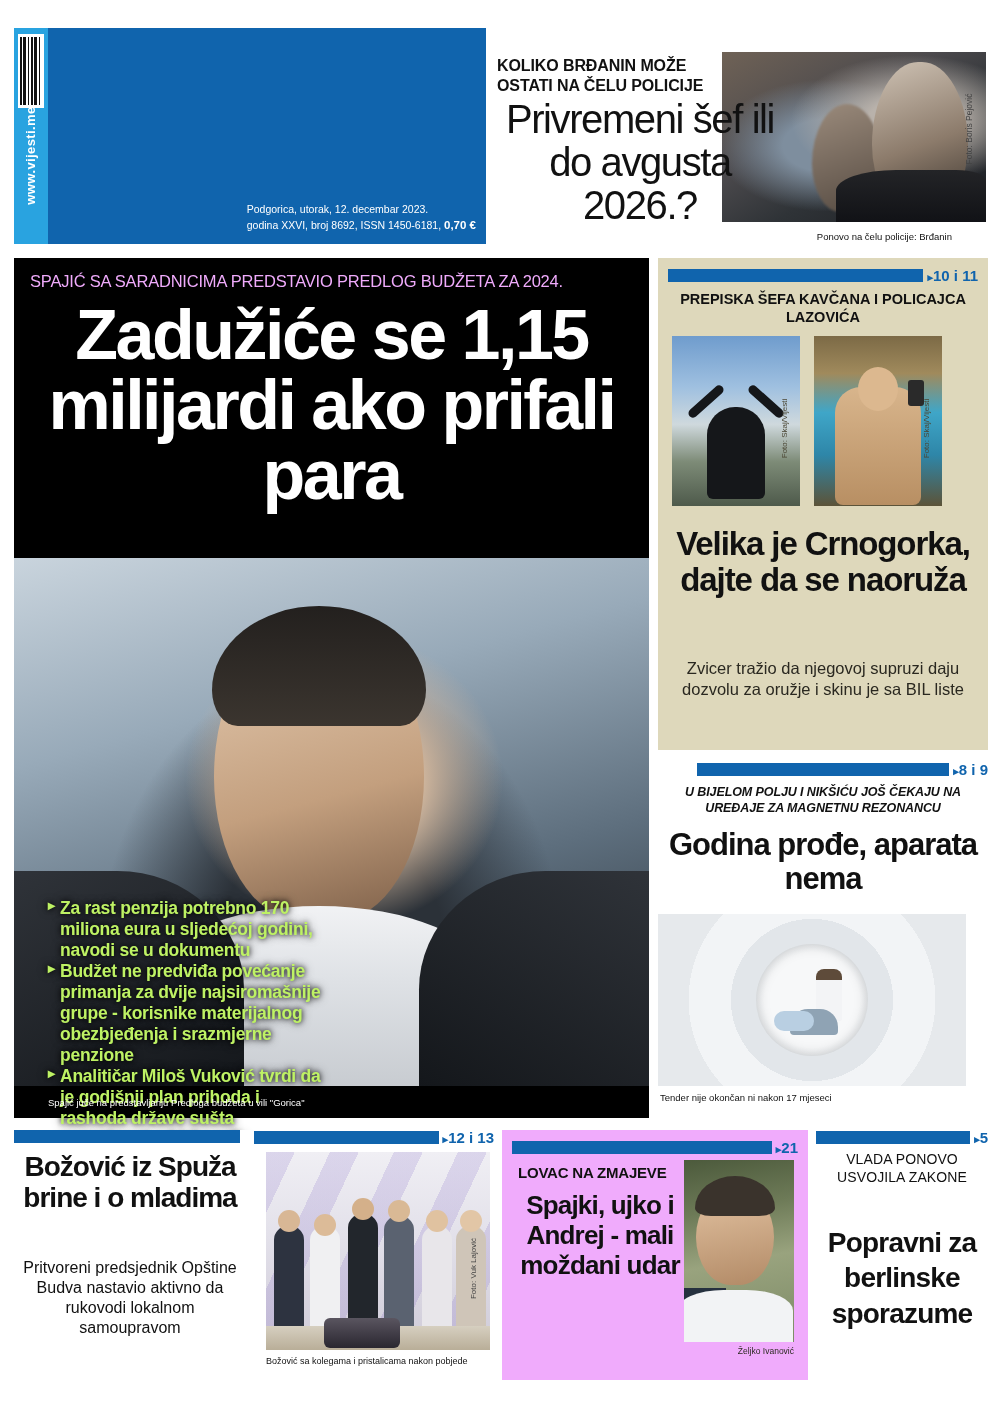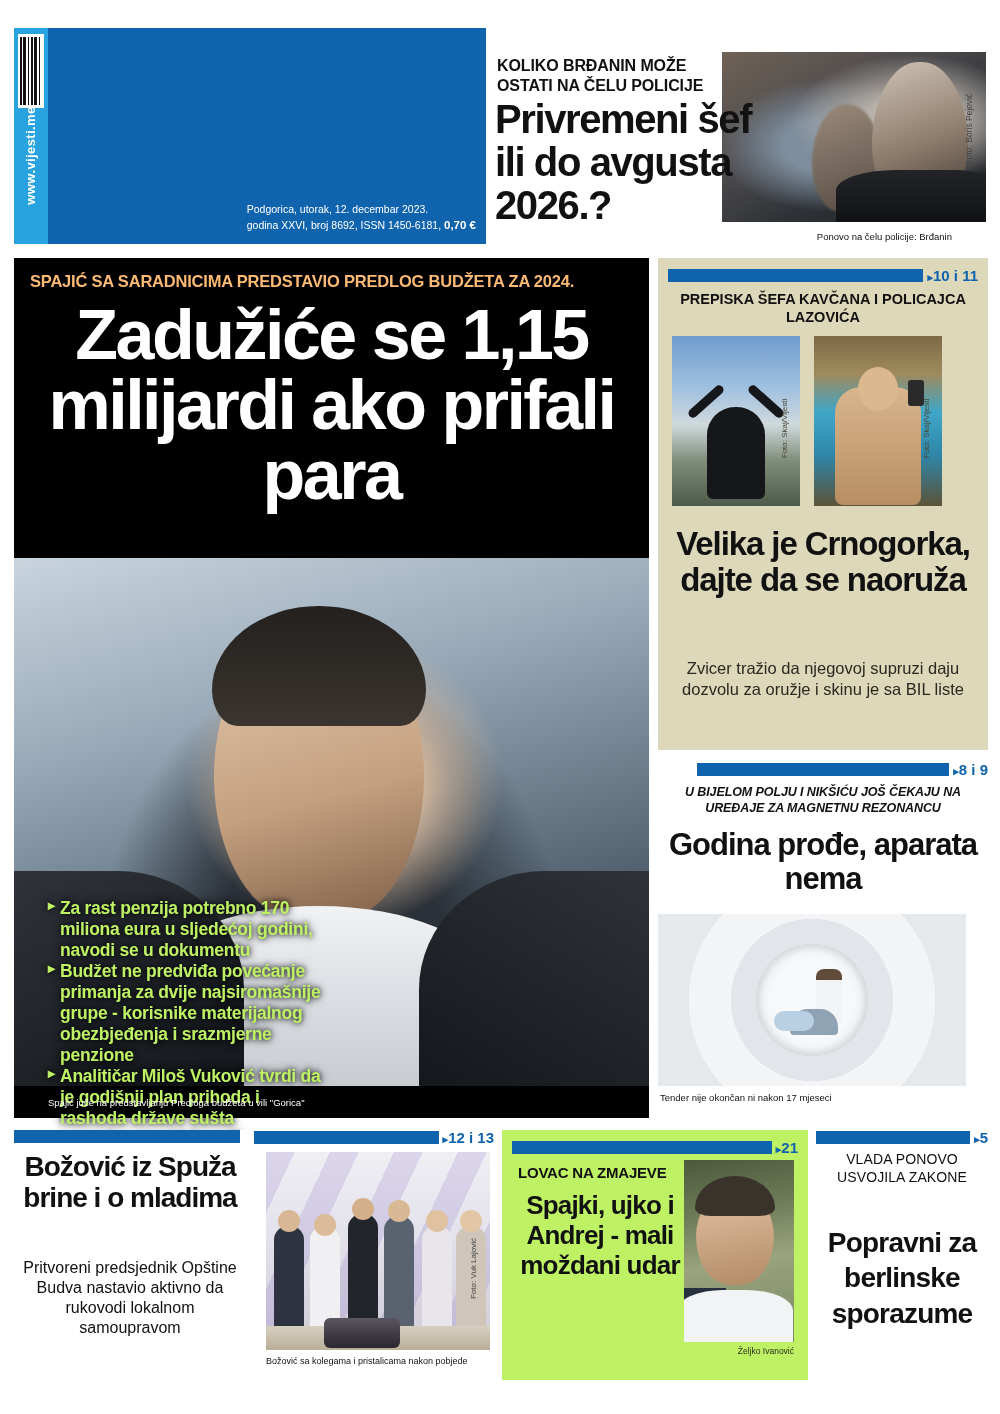--- a/index.html
+++ b/index.html
@@ -54,32 +54,32 @@
     border-radius:48% 48% 40% 40% / 55% 55% 45% 45%; }
   .tr-photo .head2 { position:absolute; right:104px; top:52px; width:70px; height:108px;
     background:linear-gradient(160deg,#9b8b7c,#554a41);
     border-radius:50% 50% 40% 40% / 55% 55% 45% 45%; filter:blur(1.2px); }
   .tr-photo .suit { position:absolute; right:0; bottom:0; width:150px; height:52px;
     background:linear-gradient(180deg,#232427,#111216); border-radius:40% 20% 0 0; }
   .tr-kicker { position:absolute; left:0; top:28px; width:230px;
                font-size:16px; font-weight:bold; line-height:1.25;
                color:#111; letter-spacing:-.1px; }
   .tr-head { position:absolute; left:-2px; top:70px; width:290px;
-             font-size:40px; font-weight:bold; line-height:1.07;
-             letter-spacing:-1.4px; color:#111; }
+             font-size:40px; font-weight:normal; line-height:1.07;
+             letter-spacing:-1.4px; color:#111;text-align:center; }
   .tr-cap { position:absolute; right:34px; bottom:2px; font-size:9.5px; color:#111; }
   .tr-credit { position:absolute; right:-26px; top:96px; width:86px;
                transform:rotate(-90deg); font-size:8.5px; color:#444;
                text-align:center; }
 
   
   .main-story { position:absolute; left:14px; top:258px; width:635px; height:860px;
                 background:#000; }
   .ms-kicker { position:absolute; left:16px; top:14px; right:0;
-               color:#fdba74; font-size:16.5px; font-weight:bold;
+               color:#f0abfc; font-size:16.5px; font-weight:normal;
                letter-spacing:-.2px; }
   .ms-head { position:absolute; left:10px; top:42px; right:10px;
              color:#fff; font-size:70px; font-weight:bold;
              line-height:1.0; letter-spacing:-2.5px; text-align:center; }
   .ms-photo { position:absolute; left:0; right:0; top:300px; bottom:32px;
     background:
       radial-gradient(ellipse at 52% 42%, #cdb49c 0 17%, rgba(0,0,0,0) 34%),
       radial-gradient(ellipse at 50% 78%, #2b3138 0 26%, rgba(0,0,0,0) 52%),
       linear-gradient(165deg,#c9d4dd 0%,#98aab9 30%,#5d6e7d 62%,#20262c 100%);
     overflow:hidden; }
@@ -203,21 +203,21 @@
   .boz-photo .mics { position:absolute; left:26%; bottom:2px; width:76px; height:30px;
     background:linear-gradient(180deg,#5a5560,#2a2730); border-radius:6px; }
   .boz-photo .table { position:absolute; left:0; right:0; bottom:0; height:24px;
     background:linear-gradient(180deg,#d6cfc0,#b9ae98); }
   .boz-credit { position:absolute; right:-24px; top:112px; width:82px;
                 transform:rotate(-90deg); font-size:8px; color:#444;
                 text-align:center; }
   .boz-cap { position:absolute; left:12px; top:226px; font-size:9px; color:#111; }
 
   .bot-lovac { position:absolute; left:502px; top:1130px; width:306px; height:250px;
-               background:#bef264; }
+               background:#f0abfc; }
   .bot-lovac .refbar { position:absolute; left:10px; top:10px; right:10px; }
   .lov-kicker { position:absolute; left:16px; top:34px; font-size:15px;
                 font-weight:bold; color:#111; letter-spacing:-.2px; }
   .lov-head { position:absolute; left:8px; top:60px; width:180px; text-align:center;
               font-size:26px; font-weight:bold; line-height:1.16;
               letter-spacing:-.8px; color:#111; }
   .lov-photo { position:absolute; right:14px; top:30px; width:110px; height:182px;
     background:linear-gradient(170deg,#4c5a3c 0%,#6d7a57 28%,#99a37e 55%,#7c8a66 100%);
     overflow:hidden; }
   .lov-photo .face { position:absolute; left:46%; top:16%; width:78px; height:96px;

